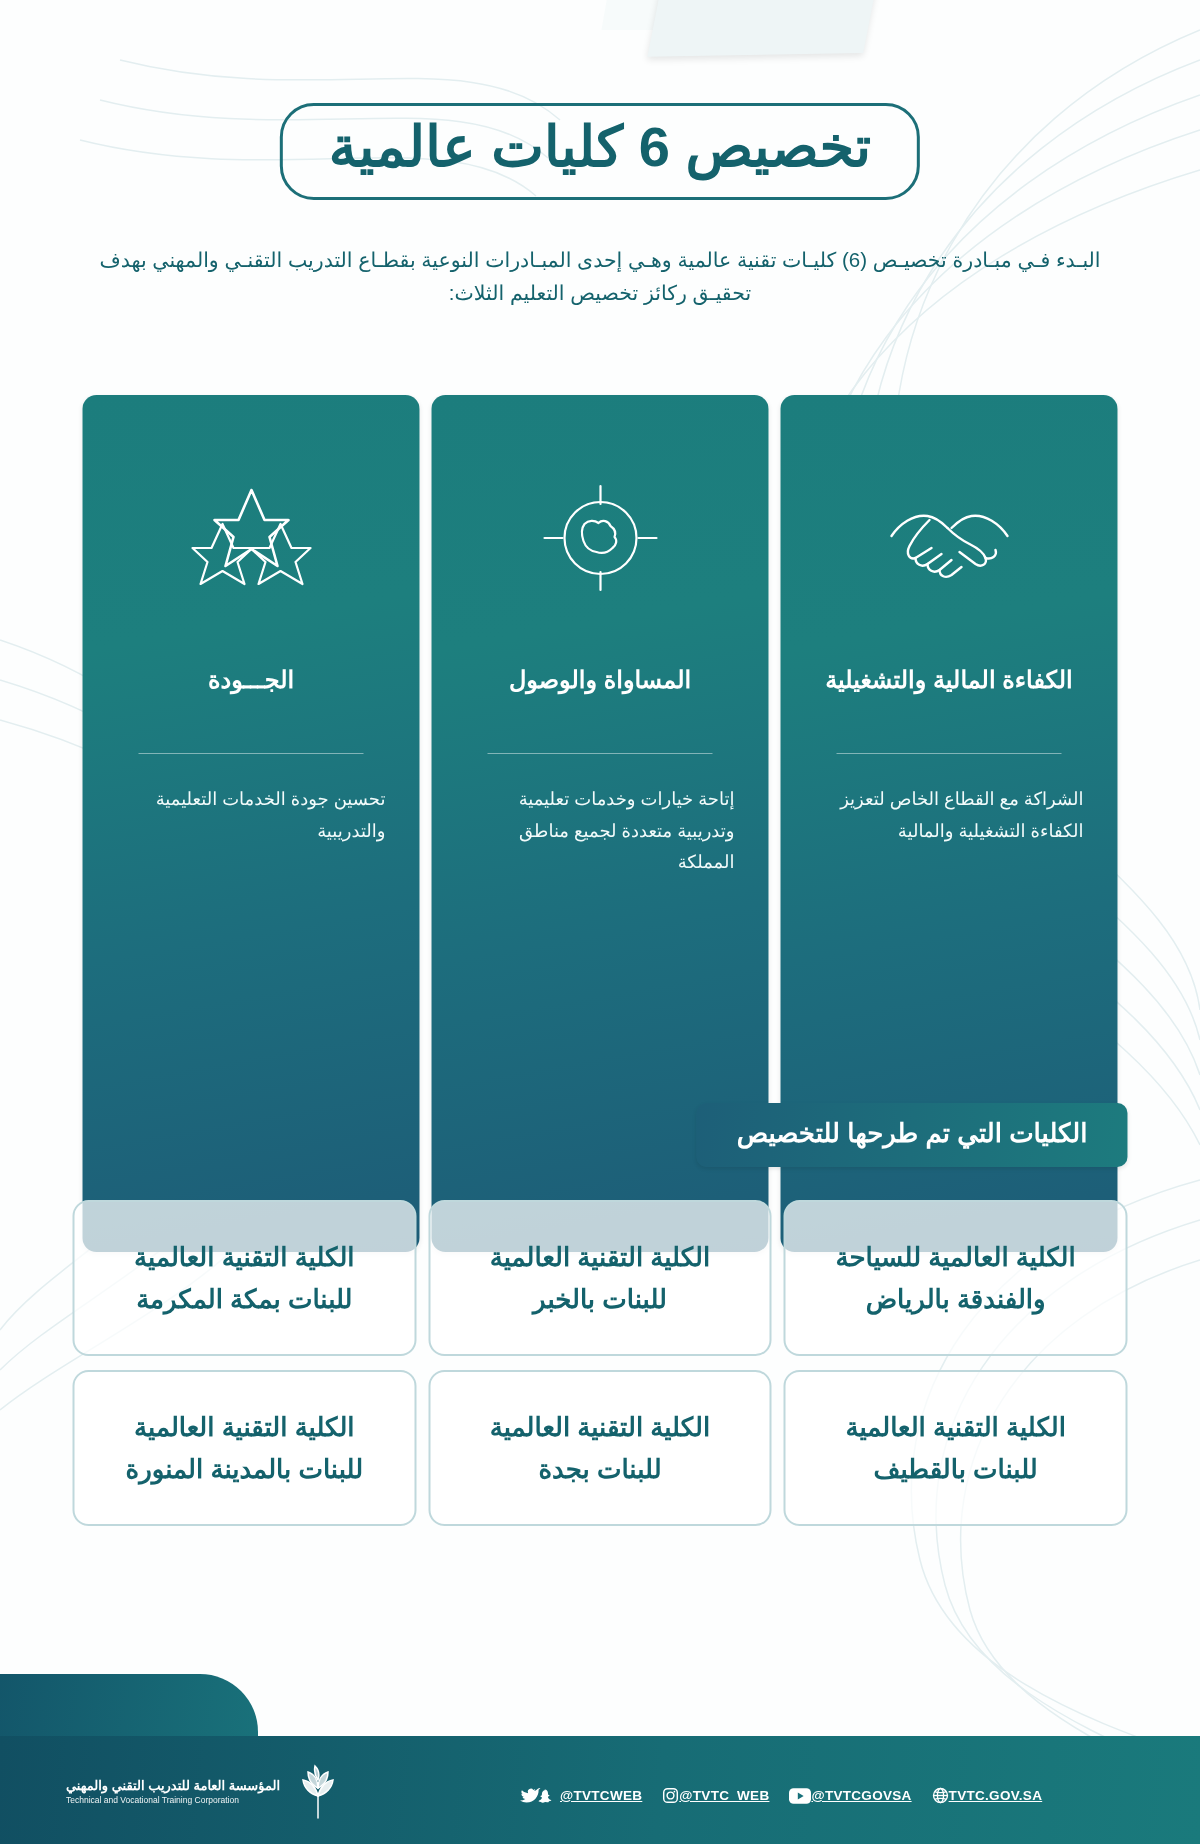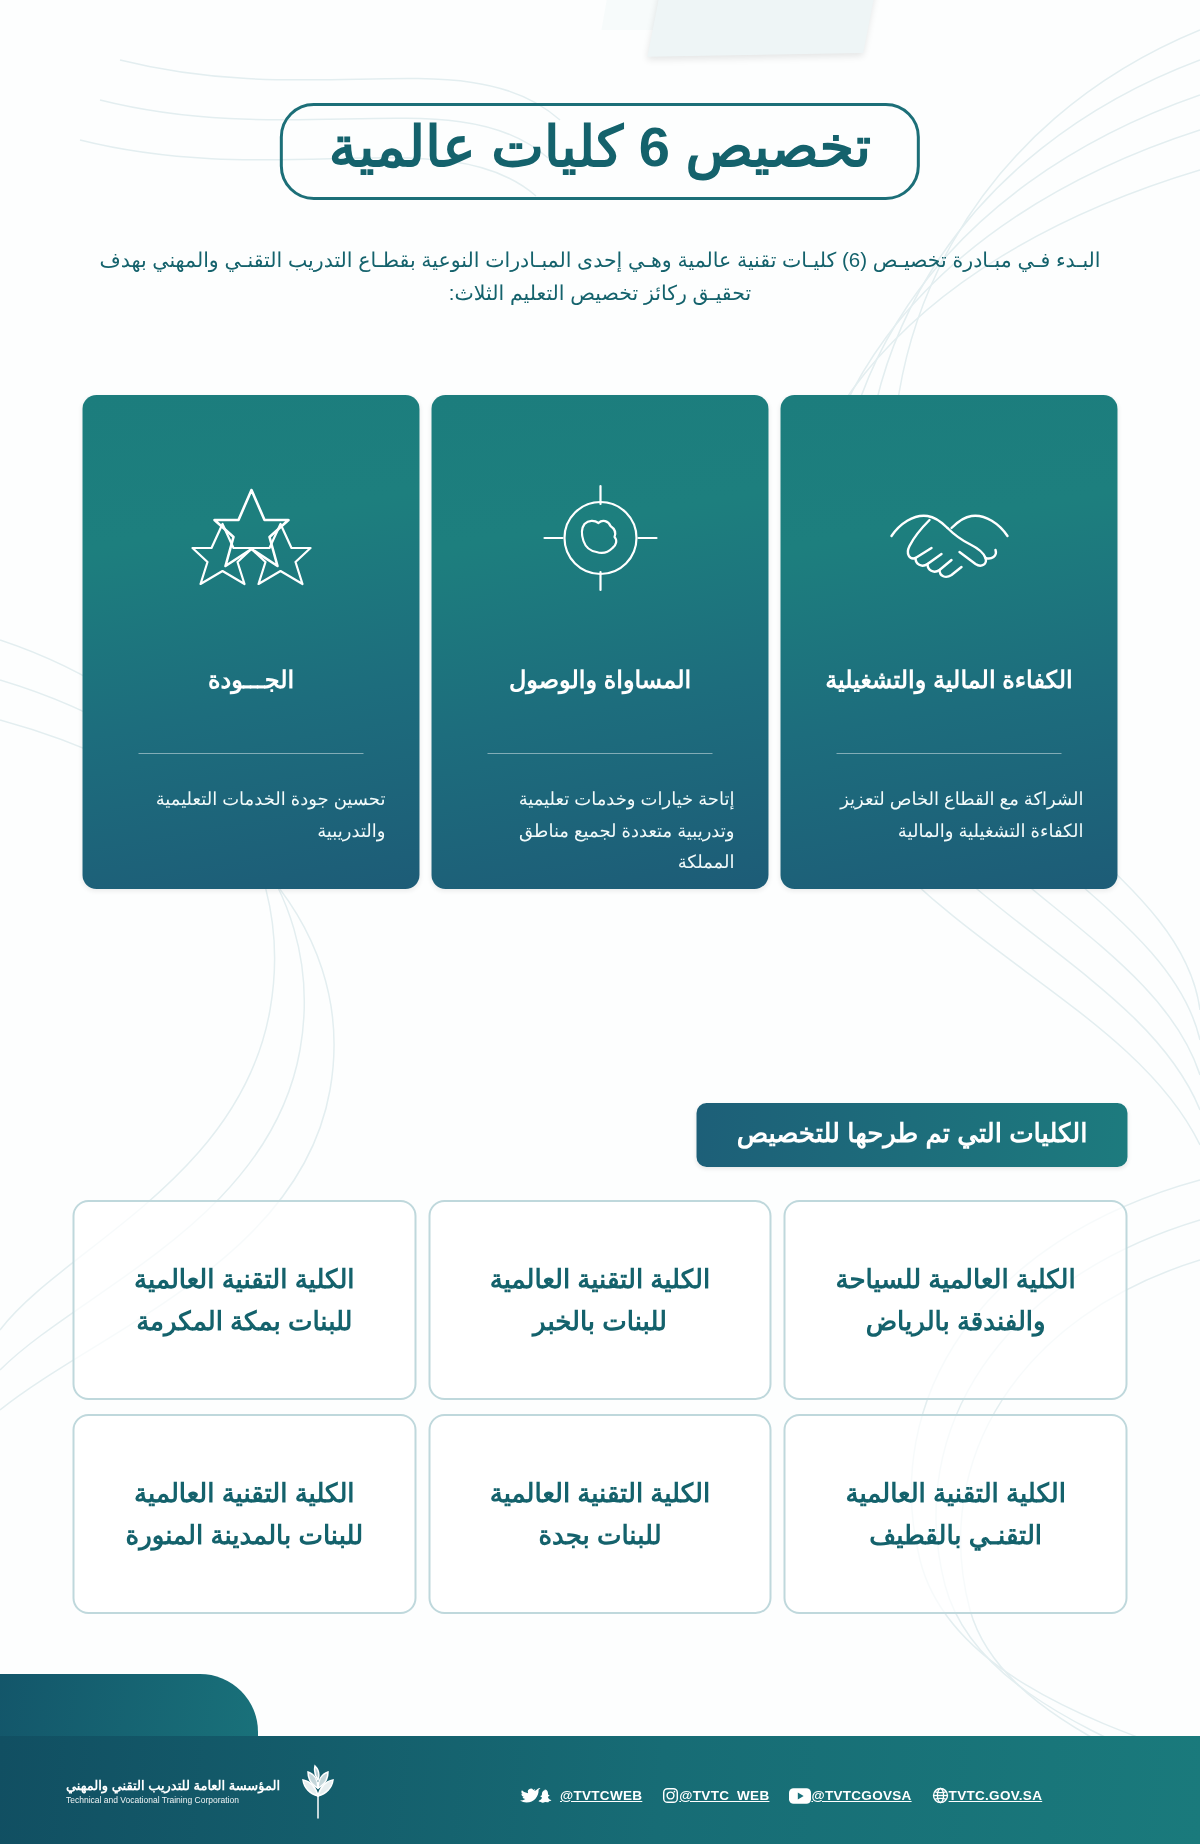--- a/index.html
+++ b/index.html
@@ -94,21 +94,21 @@
     transform: translateX(-50%);
     width: 1055px;
     display: flex;
     flex-direction: row;
     gap: 12px;
     justify-content: center;
     z-index: 3;
   }
   .pillar {
     width: 337px;
-    height: 494px;
+    height: 857px;
     border-radius: 14px;
     background: linear-gradient(170deg, #1c7d7d 0%, #1d7f7e 28%, #1d6d7d 62%, #1d5c77 100%);
     padding: 78px 34px 0;
     display: flex;
     flex-direction: column;
     align-items: center;
     color: #ffffff;
     box-shadow: 0 2px 5px rgba(0,0,0,0.08);
   }
   .pillar-icon {
@@ -169,21 +169,21 @@
     top: 1200px;
     left: 50%;
     transform: translateX(-50%);
     width: 1055px;
     display: grid;
     grid-template-columns: repeat(3, 1fr);
     gap: 14px 12px;
     z-index: 3;
   }
   .college {
-    height: 200px;
+    height: 156px;
     border: 2px solid #bfd8dc;
     border-radius: 16px;
     background: rgba(255,255,255,0.72);
     display: flex;
     align-items: center;
     justify-content: center;
     text-align: center;
     padding: 0 26px;
     color: #14626c;
     font-size: 26px;
@@ -352,21 +352,21 @@
 </div>
 
 <div class="banner">
   <div class="banner-inner">الكليات التي تم طرحها للتخصيص</div>
 </div>
 
 <div class="colleges">
   <div class="college">الكلية العالمية للسياحة والفندقة بالرياض</div>
   <div class="college">الكلية التقنية العالمية للبنات بالخبر</div>
   <div class="college">الكلية التقنية العالمية للبنات بمكة المكرمة</div>
-  <div class="college">الكلية التقنية العالمية التقنـي بالقطيف</div>
+  <div class="college">الكلية التقنية العالمية للبنات بالقطيف</div>
   <div class="college">الكلية التقنية العالمية للبنات بجدة</div>
   <div class="college">الكلية التقنية العالمية للبنات بالمدينة المنورة</div>
 </div>
 
 <div class="footer-tab"></div>
 <div class="footer"></div>
 
 <div class="brand">
   <div class="brand-tree">
     <svg width="48" height="56" viewBox="0 0 48 56" fill="none" stroke="#ffffff" stroke-width="1.5" stroke-linecap="round">

